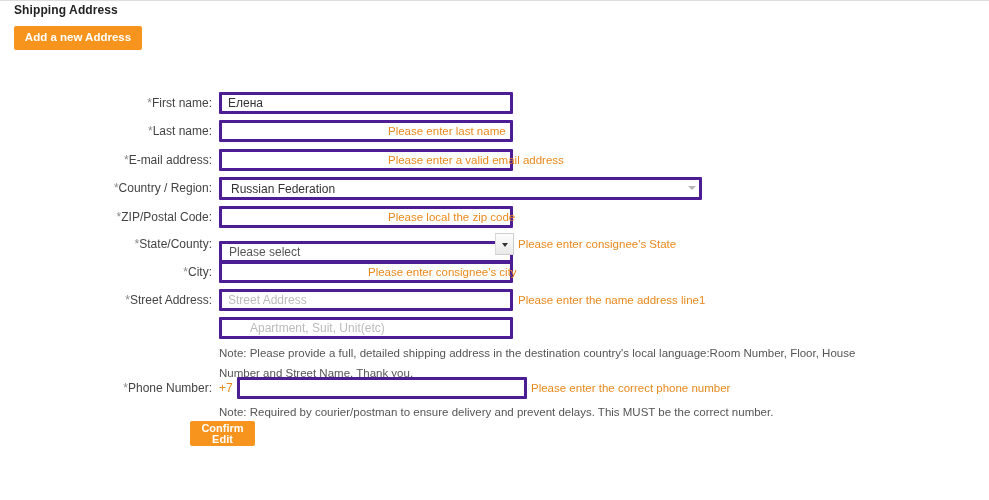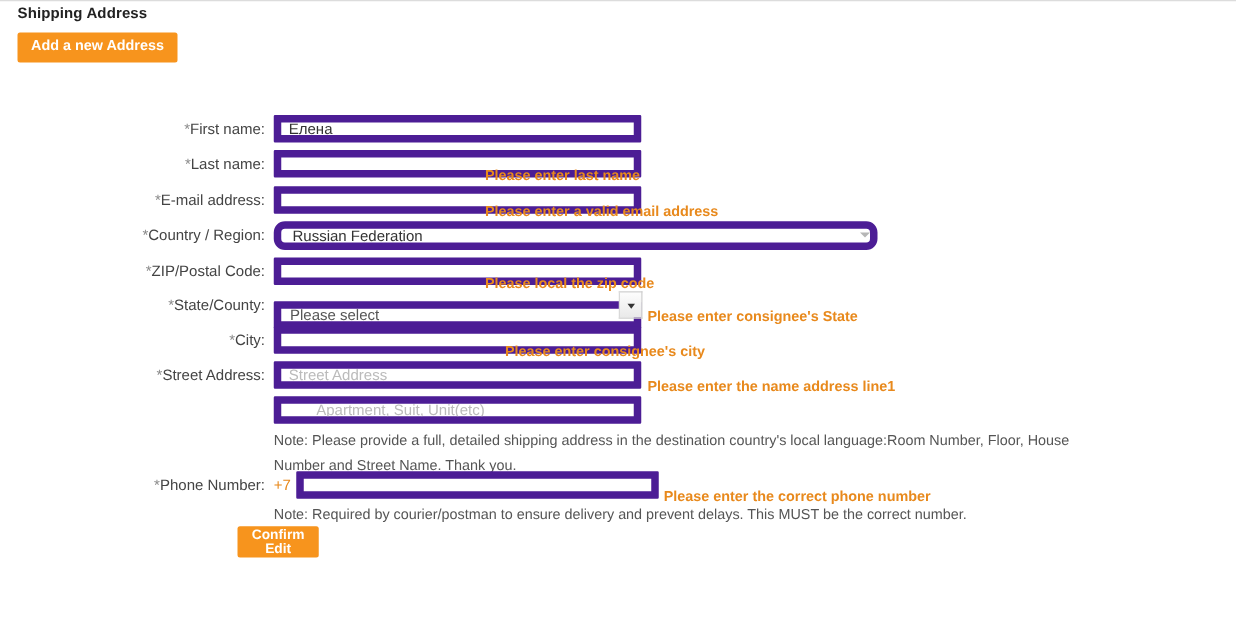--- a/index.html
+++ b/index.html
@@ -82,44 +82,43 @@
     white-space: nowrap;
   }
   .lbl .star {
     color: #8a8a8a;
   }
   .fld {
     position: absolute;
     left: 219px;
     height: 22px;
     box-sizing: border-box;
-    border: 6px solid #4c1d95;
+    border: 3px solid #4c1d95;
     background: #ffffff;
     font-family: "Liberation Sans", sans-serif;
     font-size: 12px;
     color: #333333;
     padding: 0 6px;
     outline: none;
     border-radius: 1px;
   }
   .fld::placeholder {
     color: #bbbbbb;
   }
   .fld.wide    { width: 294px; }
-  .fld.country { width: 483px; height: 23px; padding-left: 9px; border-radius: 9px; }
+  .fld.country { width: 483px; height: 23px; padding-left: 9px; }
   .fld.state   { width: 294px; padding-left: 7px; color: #555555; margin-top: 8px; }
 
   .err {
     position: absolute;
     font-size: 11.5px;
-    font-weight: bold;
+    font-weight: normal;
     color: #e8891c;
     line-height: 22px;
     white-space: nowrap;
-    margin-top: 10px;
   }
 
   
   .caret-soft {
     position: absolute;
     width: 0; height: 0;
     border-left: 4px solid transparent;
     border-right: 4px solid transparent;
     border-top: 4px solid #b6b6b6;
     pointer-events: none;
@@ -211,21 +210,21 @@
     <input class="fld state" type="text" readonly="" value="Please select" style="">
     <div class="state-arrow-btn" style="left:495px;">
       <span class="caret"></span>
     </div>
     <div class="err" style="left:518px;">Please enter consignee's State</div>
   </div>
 
   <div class="row" style="top:261px;">
     <div class="lbl"><span class="star">*</span>City:</div>
     <input class="fld wide" type="text" value="" style="">
-    <div class="err" style="left:404px;">Please enter consignee's city</div>
+    <div class="err" style="left:368px;">Please enter consignee's city</div>
   </div>
 
   <div class="row" style="top:289px;">
     <div class="lbl"><span class="star">*</span>Street Address:</div>
     <input class="fld" style="width: 294px;" type="text" placeholder="Street Address">
     <div class="err" style="left:518px;">Please enter the name address line1</div>
   </div>
 
   <div class="row" style="top:317px;">
     <input class="fld" style="width: 294px; padding-left: 28px;" type="text" placeholder="Apartment, Suit, Unit(etc)">

